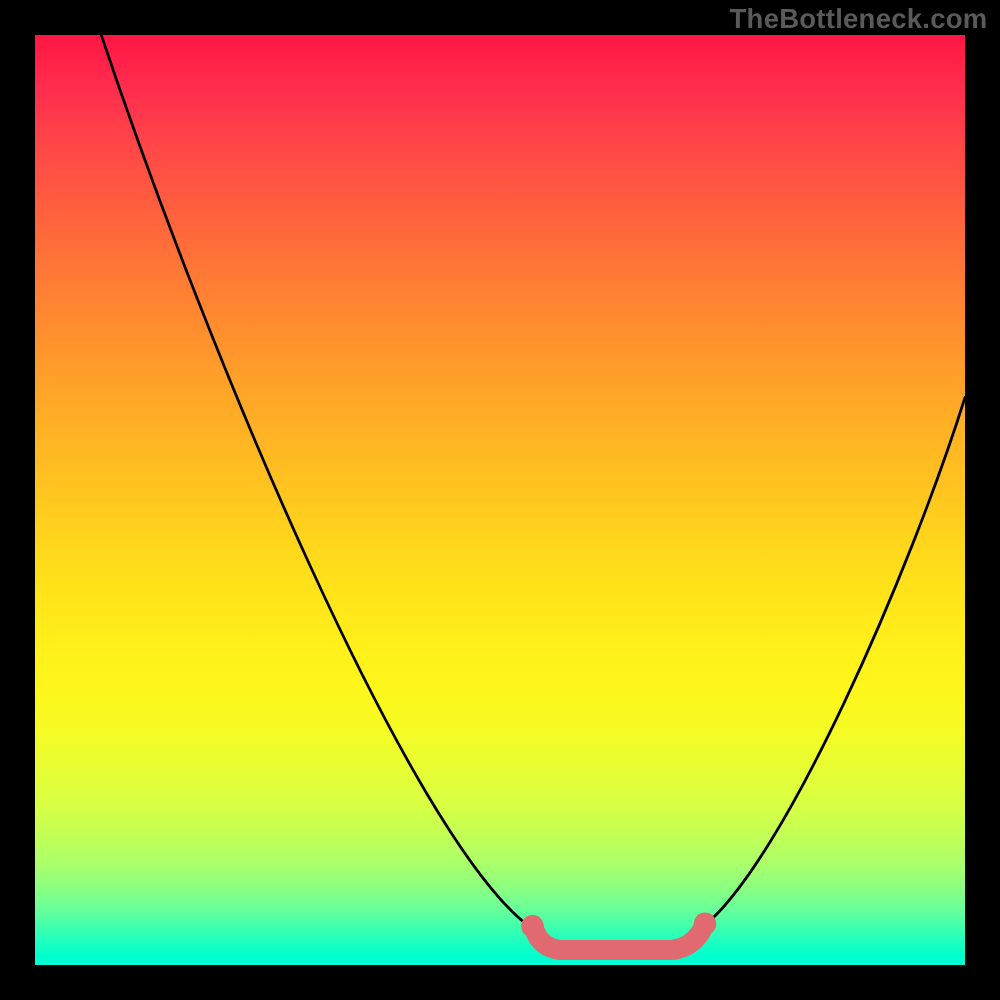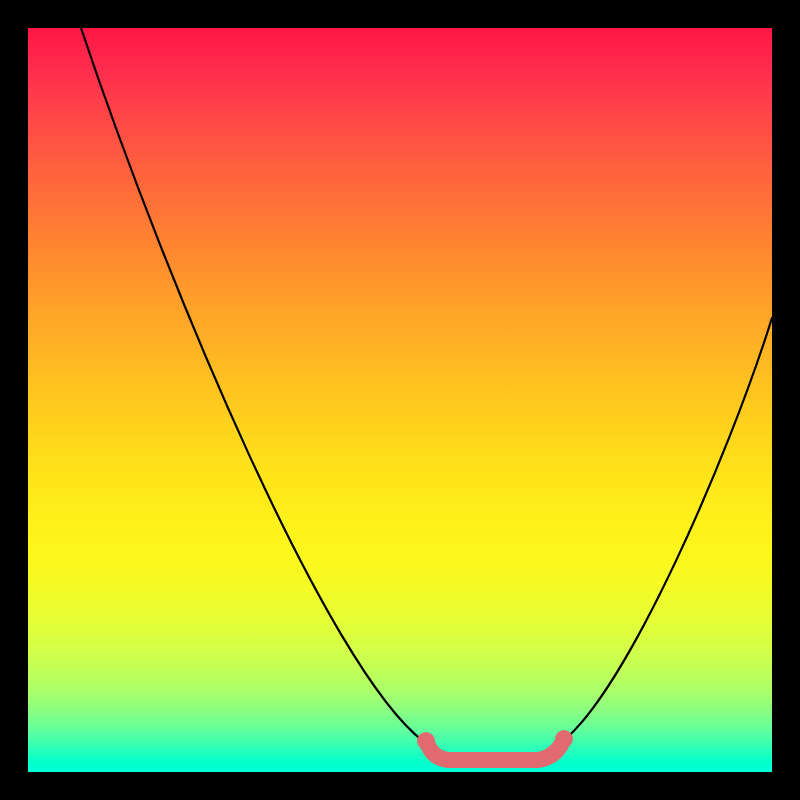--- a/index.html
+++ b/index.html
@@ -81,20 +81,21 @@
     font-weight: 600;
     color: #5a5a5a;
     letter-spacing: 0.2px;
     user-select: none;
   }
 </style>
 </head>
 <body>
 <div class="stage">
 
+  <div class="watermark">TheBottleneck.com</div>
 
   <div class="plot-area">
     <div class="gradient"></div>
 
     <svg class="curve-svg" viewBox="0 0 744 744" preserveAspectRatio="none">
 
       <path class="curve-path" d="M 53 0
                C 140 260, 300 640, 395 713
                C 430 740, 500 740, 535 713
                C 600 660, 700 430, 744 290"></path>

